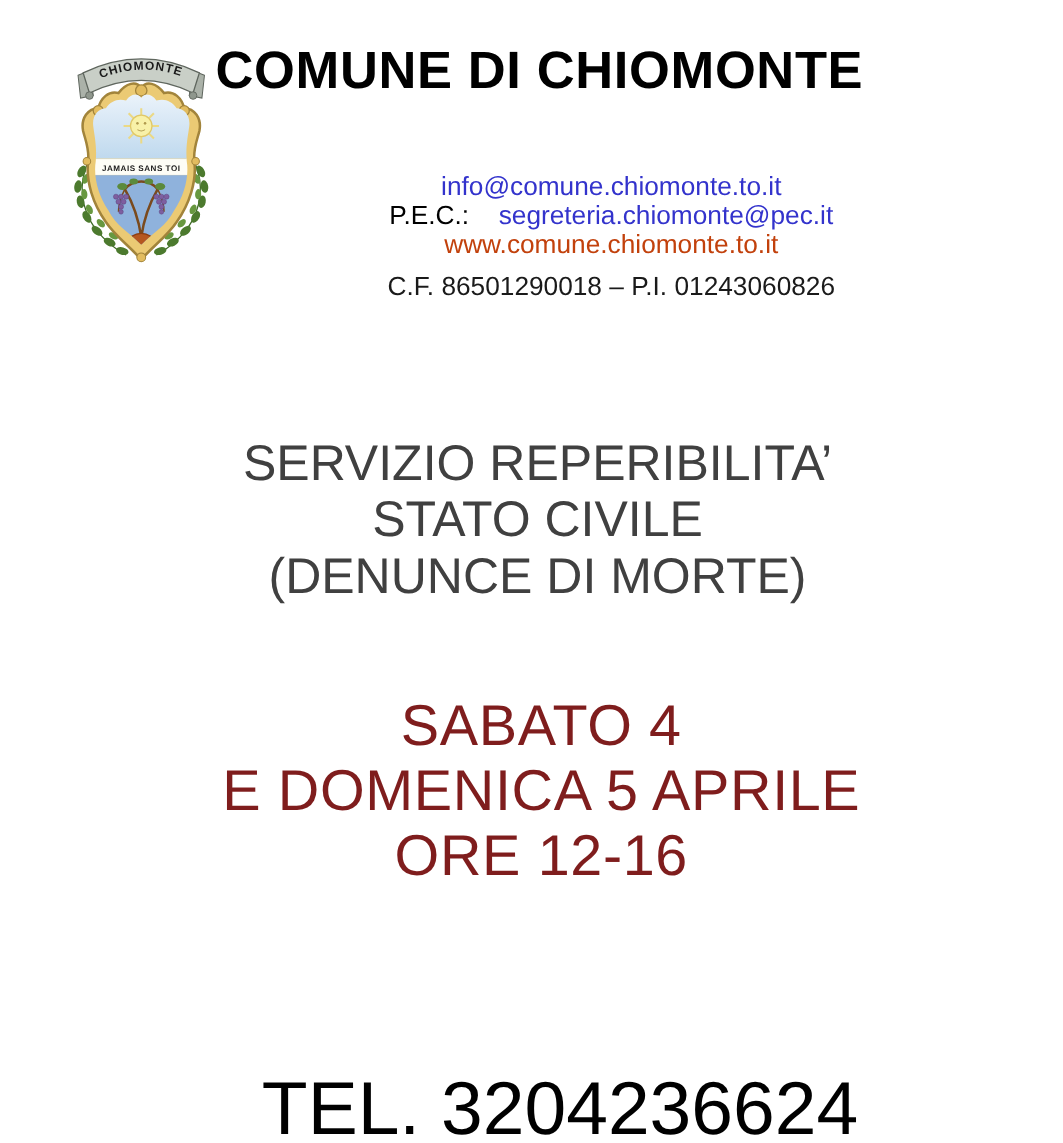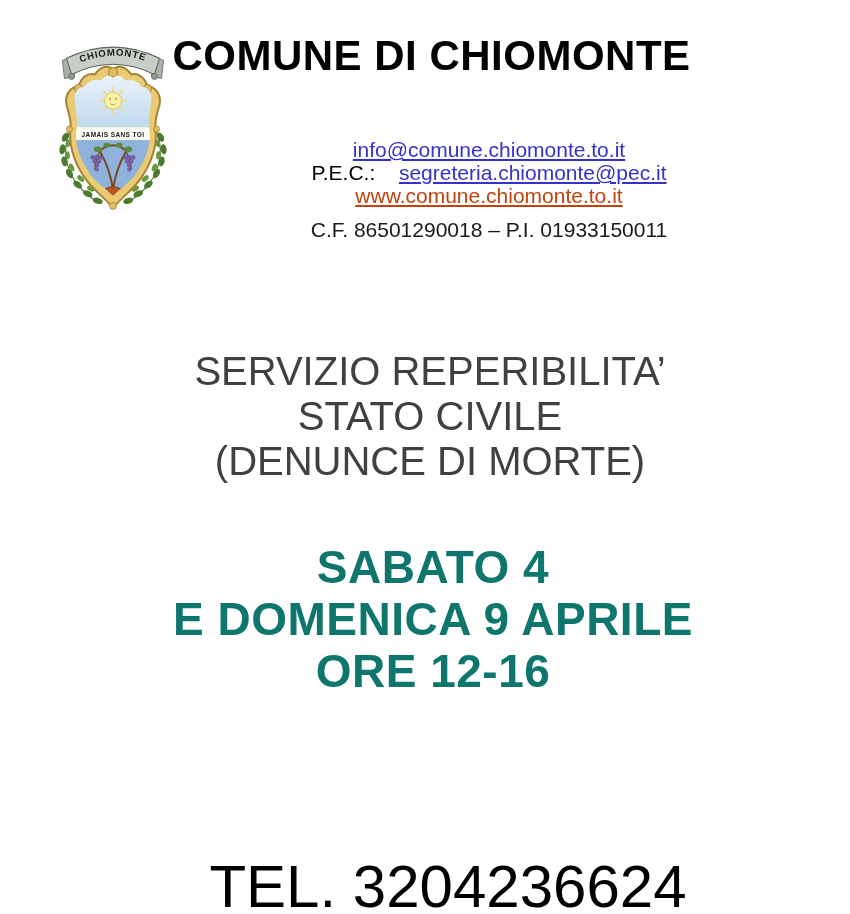--- a/index.html
+++ b/index.html
@@ -28,41 +28,41 @@
     left:158px; right:0; top:74px;
     text-align:center;
     font-size:21px; line-height:24px;
     color:#1a1a1a;
   }
   .links-block {
     left:128px; right:0; top:138px;
     text-align:center;
     font-size:21px; line-height:23px;
   }
-  .doc-link { text-decoration:underline; cursor:pointer; }
+  .doc-link { cursor:pointer; }
   .fiscal-line {
     left:128px; right:0; top:218px;
     text-align:center;
     font-size:21px; line-height:24px;
     color:#1a1a1a;
   }
   .service-block {
     left:10px; right:0; top:349px;
     text-align:center;
     font-size:40px; line-height:45px;
     font-weight:normal;
     color:#404040;
   }
   .schedule-block {
-    left:16px; right:0; top:541px;
+    left:16px; right:0; top:554px;
     text-align:center;
     font-size:46px; line-height:52px;
-    font-weight:bold;
+    font-weight:normal;
     letter-spacing:0.5px;
-    color:#0f766e;
+    color:#7f1d1d;
   }
   .phone-line {
     left:46px; right:0; top:820px;
     text-align:center;
     font-size:60px; line-height:62px;
     font-weight:normal;
     color:#000000;
     margin-top:36px;
   }
   .coat-of-arms {
@@ -210,29 +210,29 @@
   <div class="abs links-block">
     <div>
       <a class="doc-link" style="color: rgb(51, 51, 204);">info@comune.chiomonte.to.it</a>
     </div>
     <div class="pre"><span>P.E.C.:  </span><a class="doc-link" style="color: rgb(51, 51, 204); margin-left: 12px;">segreteria.chiomonte@pec.it</a></div>
     <div>
       <a class="doc-link" style="color: #c2410c;">www.comune.chiomonte.to.it</a>
     </div>
   </div>
 
-  <div class="abs fiscal-line">C.F. 86501290018 – P.I. 01933150011</div>
+  <div class="abs fiscal-line">C.F. 86501290018 – P.I. 01243060826</div>
 
   <div class="abs service-block">
     <div>SERVIZIO REPERIBILITA’</div>
     <div>STATO CIVILE</div>
     <div>(DENUNCE DI MORTE)</div>
   </div>
 
   <div class="abs schedule-block">
     <div>SABATO 4</div>
-    <div>E DOMENICA 9 APRILE</div>
+    <div>E DOMENICA 5 APRILE</div>
     <div>ORE 12-16</div>
   </div>
 
   <div class="abs phone-line">TEL. 3204236624</div>
 
 </div>
 
 </body></html>

